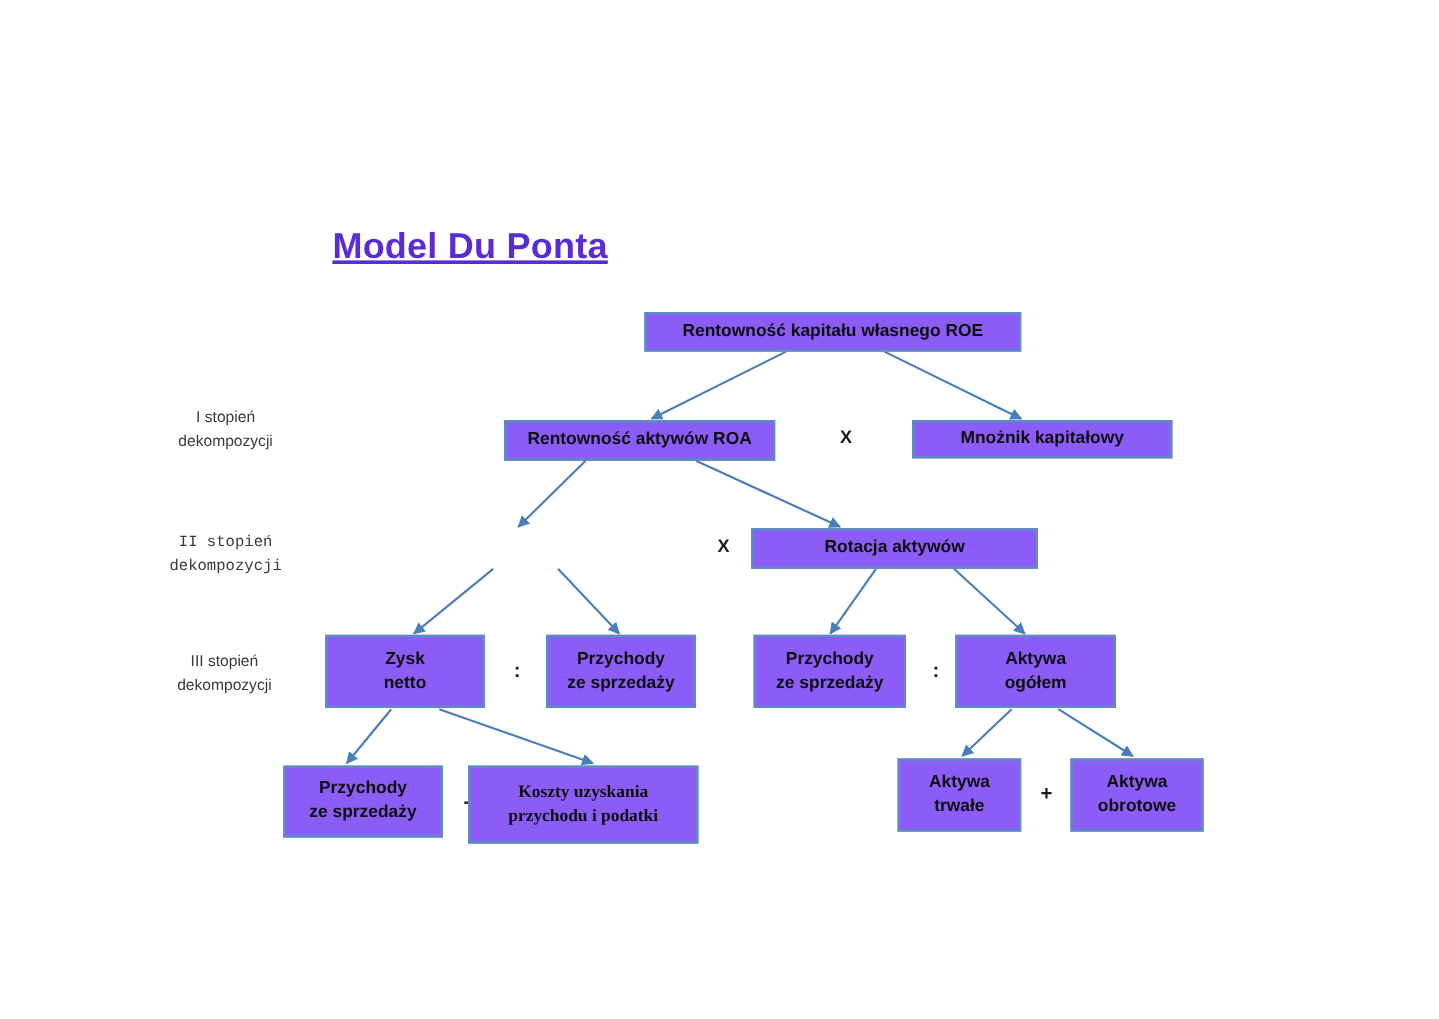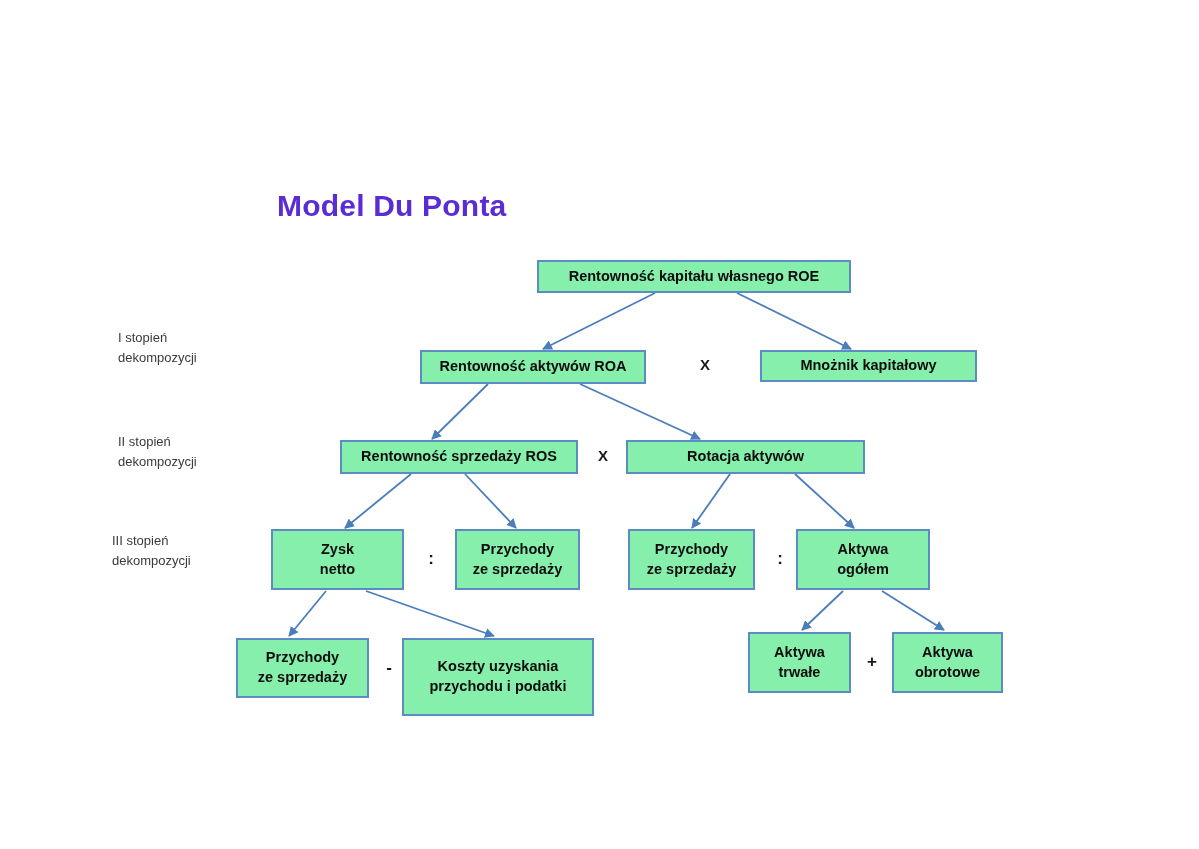--- a/index.html
+++ b/index.html
@@ -25,26 +25,27 @@
   .title {
     position: absolute;
     left: 277px;
     top: 189px;
     font-family: "Liberation Sans", sans-serif;
     font-size: 30px;
     font-weight: bold;
     color: #5B2BD4;
     letter-spacing: 0.2px;
     white-space: nowrap;
+    text-decoration: underline;
   }
   .node {
     position: absolute;
     box-sizing: border-box;
     border: 2px solid #5B8CC4;
-    background: #86efac;
+    background: #8b5cf6;
     color: #0d0d0d;
     font-family: "Liberation Sans", sans-serif;
     font-size: 14.5px;
     font-weight: bold;
     display: flex;
     align-items: center;
     justify-content: center;
     text-align: center;
     line-height: 1.35;
     z-index: 2;
@@ -52,23 +53,25 @@
   .node .nlines {
     padding: 0 8px;
     white-space: pre-line;
   }
   .stage-label {
     position: absolute;
     font-family: "Liberation Sans", sans-serif;
     font-size: 13px;
     font-weight: normal;
     color: #3a3a3a;
+    text-align: center;
     line-height: 1.5;
     white-space: pre-line;
     z-index: 2;
+    margin-top: 10px;
   }
   .op {
     position: absolute;
     font-family: "Liberation Sans", sans-serif;
     font-weight: bold;
     color: #1a1a1a;
     text-align: center;
     z-index: 2;
   }
   .op.x    { font-size: 15px; }
@@ -106,40 +109,37 @@
 
       <line x1="843" y1="591" x2="802" y2="630"></line>
       <line x1="882" y1="591" x2="944" y2="630"></line>
     </g>
   </svg>
 
   <div class="title">Model Du Ponta</div>
 
   <div class="stage-label" style="left:118px; top:328px; width:140px;">I stopień
 dekompozycji</div>
-  <div class="stage-label" style="left:118px; top:432px; width:140px;">II stopień
+  <div class="stage-label" style="left:118px; top:432px; width:140px;font-family:Liberation Mono, monospace;">II stopień
 dekompozycji</div>
   <div class="stage-label" style="left:112px; top:531px; width:150px;">III stopień
 dekompozycji</div>
 
   <div class="node" style="left:537px; top:260px; width:314px; height:33px;">
     <span class="nlines">Rentowność kapitału własnego ROE</span>
   </div>
 
   <div class="node" style="left:420px; top:350px; width:226px; height:34px;">
     <span class="nlines">Rentowność aktywów ROA</span>
   </div>
   <div class="op x" style="left:690px; top:356px; width:30px;">X</div>
   <div class="node" style="left:760px; top:350px; width:217px; height:32px;">
     <span class="nlines">Mnożnik kapitałowy</span>
   </div>
 
-  <div class="node" style="left:340px; top:440px; width:238px; height:34px;">
-    <span class="nlines">Rentowność sprzedaży ROS</span>
-  </div>
   <div class="op x" style="left:590px; top:447px; width:26px;">X</div>
   <div class="node" style="left:626px; top:440px; width:239px; height:34px;">
     <span class="nlines">Rotacja aktywów</span>
   </div>
 
   <div class="node" style="left:271px; top:529px; width:133px; height:61px;">
     <span class="nlines">Zysk
 netto</span>
   </div>
   <div class="op colon" style="left:420px; top:549px; width:22px;">:</div>
@@ -156,21 +156,21 @@
   <div class="node" style="left:796px; top:529px; width:134px; height:61px;">
     <span class="nlines">Aktywa
 ogółem</span>
   </div>
 
   <div class="node" style="left:236px; top:638px; width:133px; height:60px;">
     <span class="nlines">Przychody
 ze sprzedaży</span>
   </div>
   <div class="op minus" style="left:378px; top:658px; width:22px;">-</div>
-  <div class="node" style="left:402px; top:638px; width:192px; height:78px;">
+  <div class="node" style="left:390px; top:638px; width:192px; height:65px;font-family:Liberation Serif, serif;">
     <span class="nlines">Koszty uzyskania
 przychodu i podatki</span>
   </div>
 
   <div class="node" style="left:748px; top:632px; width:103px; height:61px;">
     <span class="nlines">Aktywa
 trwałe</span>
   </div>
   <div class="op plus" style="left:861px; top:652px; width:22px;">+</div>
   <div class="node" style="left:892px; top:632px; width:111px; height:61px;">

